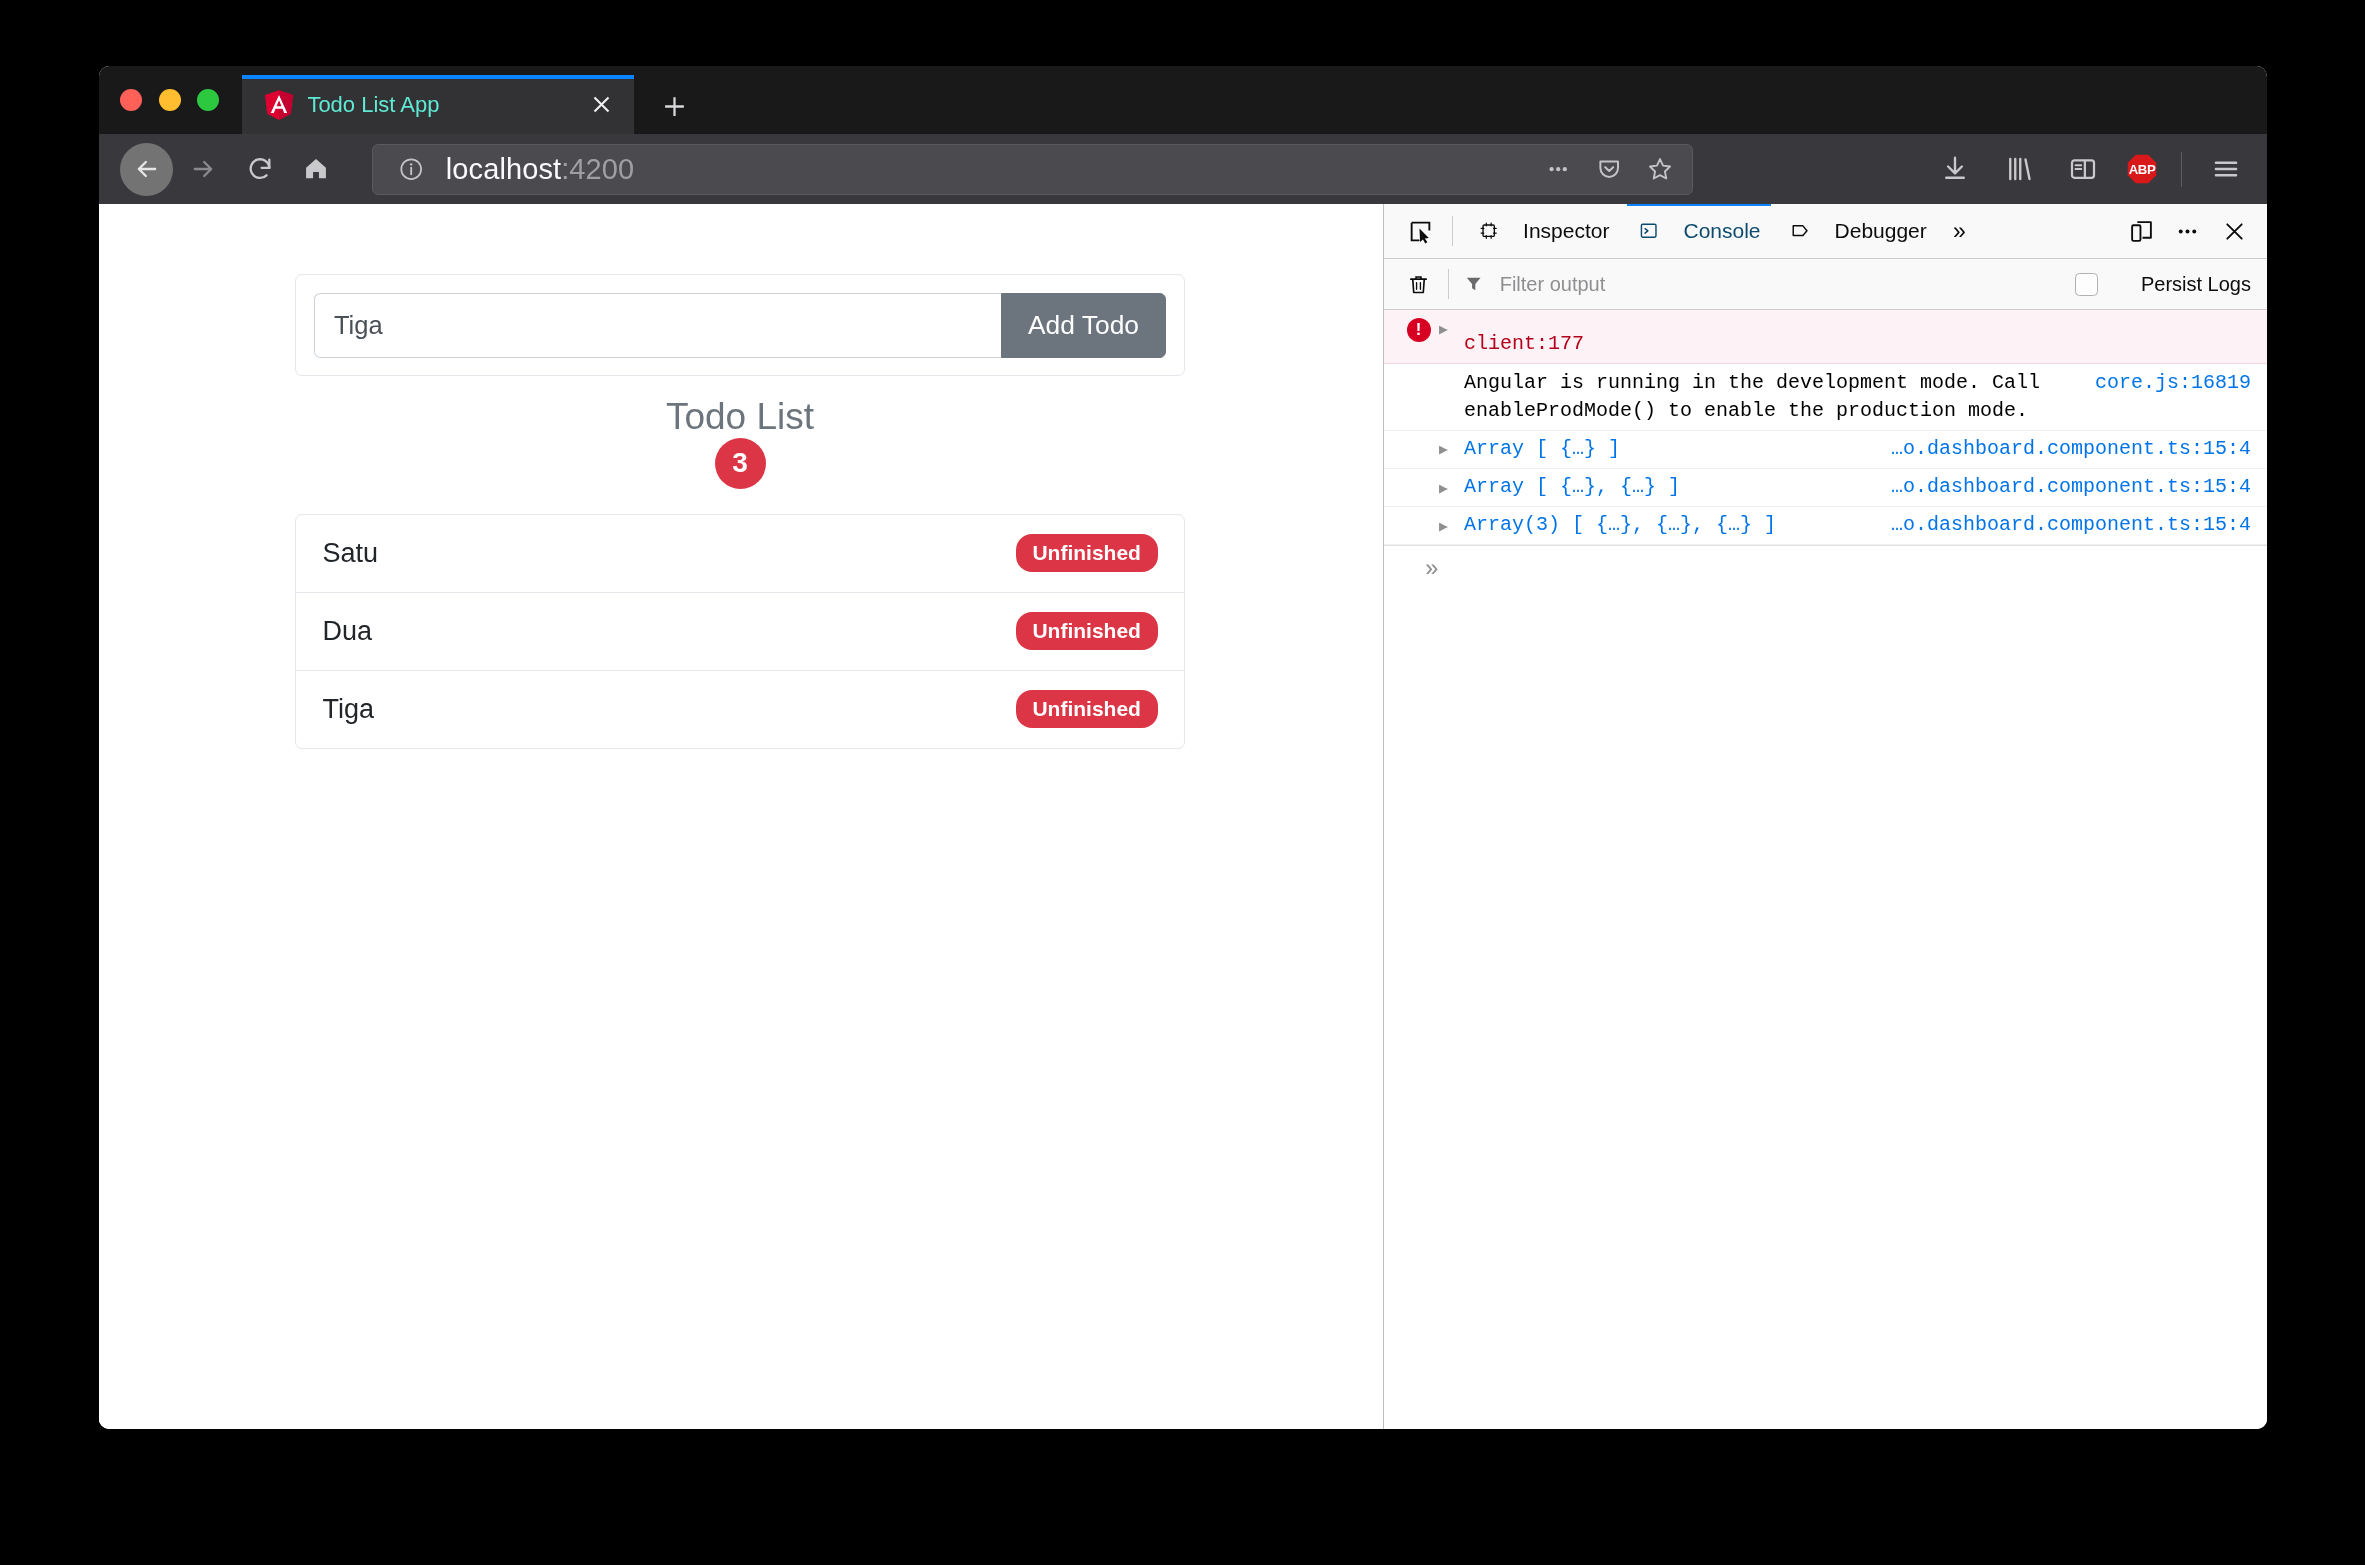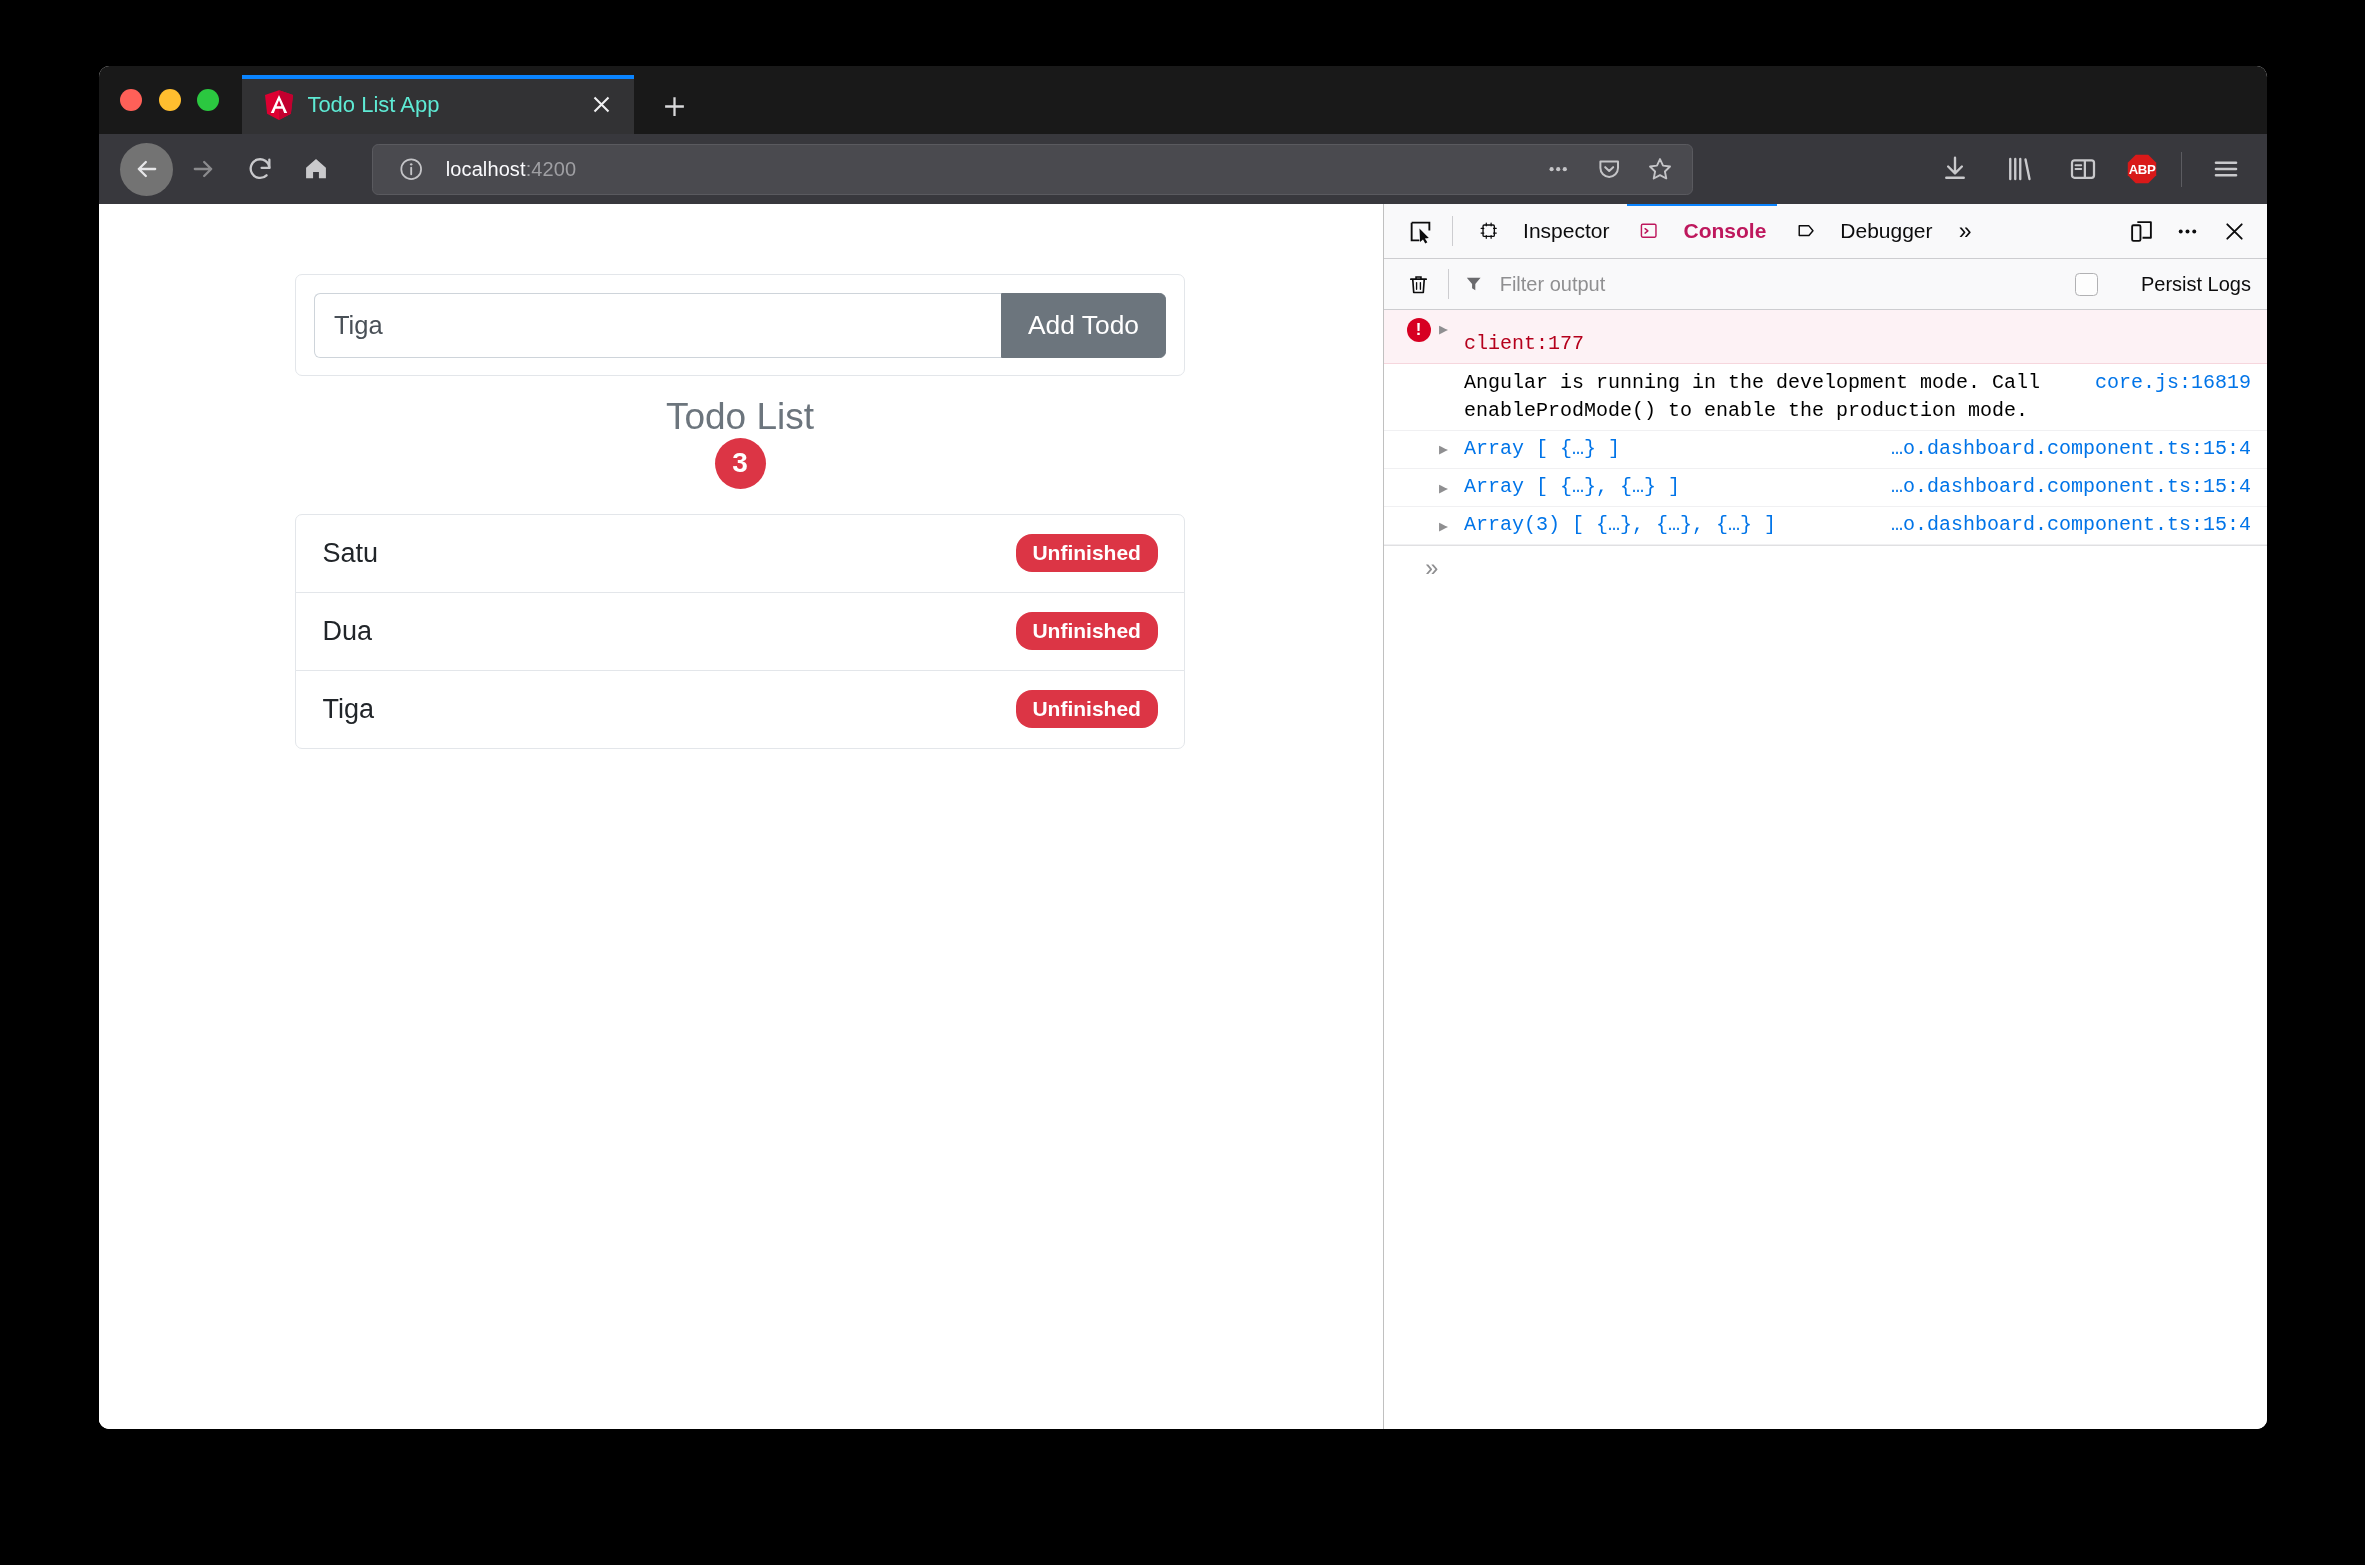--- a/index.html
+++ b/index.html
@@ -85,21 +85,21 @@
 
   .urlbar {
     flex: 1; height: 51px; margin: 0 19.4px 0 26.4px;
     background: #4a4a4f; border: 0.9px solid #5a5a5f;
     border-radius: 6.2px;
     display: flex; align-items: center;
     padding: 0 14px 0 19.4px; gap: 16px;
     max-width: 1321px;
   }
   .url-text {
-    flex: 1; font-size: 20px; color: #fbfbfe; letter-spacing: 0.1px;
+    flex: 1; font-size: 29px; color: #fbfbfe; letter-spacing: 0.1px;
     white-space: nowrap; overflow: hidden;
   }
   .url-text .port { color: #9f9fa3; }
   .url-actions { display: flex; align-items: center; gap: 14px; }
   .url-icon { width: 37px; height: 37px; display: flex; align-items: center; justify-content: center; color: #c4c4c7; }
 
   .toolbar-right { display: flex; align-items: center; gap: 23px; margin-left: auto; padding-left: 16px; }
   .tb-icon { width: 41px; height: 41px; display: flex; align-items: center; justify-content: center; color: #c9c9cc; }
   .tb-sep { width: 0.9px; height: 35px; background: #5c5c61; }
   .abp-badge {
@@ -193,21 +193,21 @@
     width: 41px; height: 41px; display: flex;
     align-items: center; justify-content: center; color: #0c0c0d;
   }
   .dt-divider { width: 0.9px; height: 30px; background: #cdcdd0; margin: 0 10.6px; }
   .dt-tabs { display: flex; align-items: center; height: 55px; }
   .dt-tab {
     height: 55px; display: flex; align-items: center; gap: 23px;
     padding: 0 14px; font-size: 21px; color: #0c0c0d;
     position: relative; white-space: nowrap;
   }
-  .dt-tab.active { color: #be185d; font-weight: bold; }
+  .dt-tab.active { color: #0c4a6e; }
   .dt-tab.active::after {
     content: ""; position: absolute; left: 3.5px; right: 3.5px; top: 0;
     height: 2.6px; background: #0a84ff;
   }
   .dt-tab-icon { width: 23px; height: 23px; display: flex; align-items: center; justify-content: center; }
   .dt-chevrons { padding: 0 12.3px; font-size: 23px; color: #0c0c0d; display: flex; align-items: center; }
   .dt-right { margin-left: auto; display: flex; align-items: center; gap: 5.3px; }
   .dt-rbtn { width: 41px; height: 41px; display: flex; align-items: center; justify-content: center; color: #0c0c0d; }
 
   .dt-filterbar {

